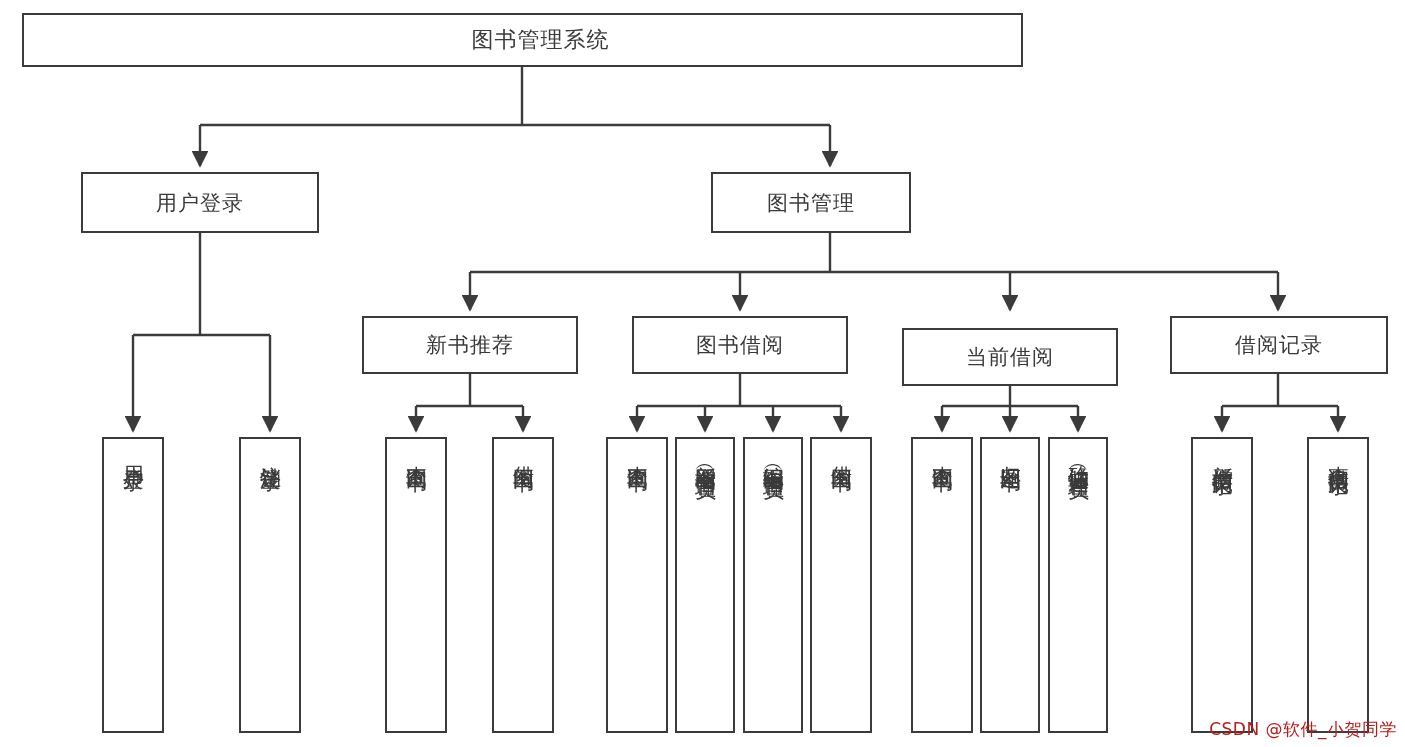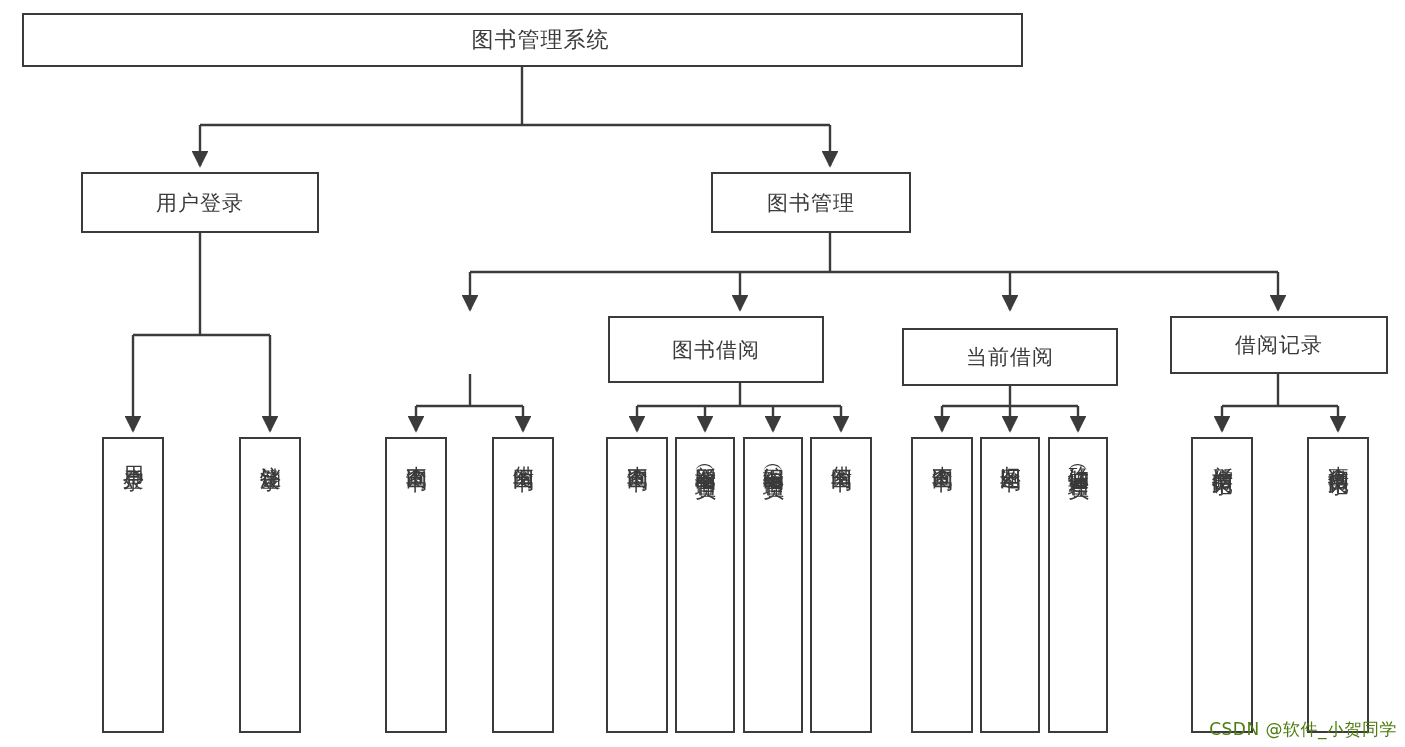--- a/index.html
+++ b/index.html
@@ -49,21 +49,21 @@
     letter-spacing:2px;
     color:#3a3a3a;
     text-align:left;
     white-space:nowrap;
   }
   .watermark{
     position:absolute;
     right:8px;
     bottom:6px;
     font-size:17px;
-    color:#4d7c0f;
+    color:#b91c1c;
     letter-spacing:0.5px;
     z-index:6;
     white-space:nowrap;
   }
 </style>
 </head>
 <body>
 
 <div id="canvas">
 
@@ -121,21 +121,24 @@
     <span>图书管理系统</span>
   </div>
 
   <div class="node h" style="left:81px;top:172px;width:238px;height:61px;">
     <span>用户登录</span>
   </div>
   <div class="node h" style="left:711px;top:172px;width:200px;height:61px;">
     <span>图书管理</span>
   </div>
 
-  <div class="node h" style="left:608px;top:316px;width:216px;height:67px;">
+  <div class="node h" style="left:362px;top:316px;width:216px;height:58px;">
+    <span>新书推荐</span>
+  </div>
+  <div class="node h" style="left:632px;top:316px;width:216px;height:58px;">
     <span>图书借阅</span>
   </div>
   <div class="node h" style="left:902px;top:328px;width:216px;height:58px;">
     <span>当前借阅</span>
   </div>
   <div class="node h" style="left:1170px;top:316px;width:218px;height:58px;">
     <span>借阅记录</span>
   </div>
 
   <div class="node leaf" style="left:102px;top:437px;width:62px;height:296px;">

